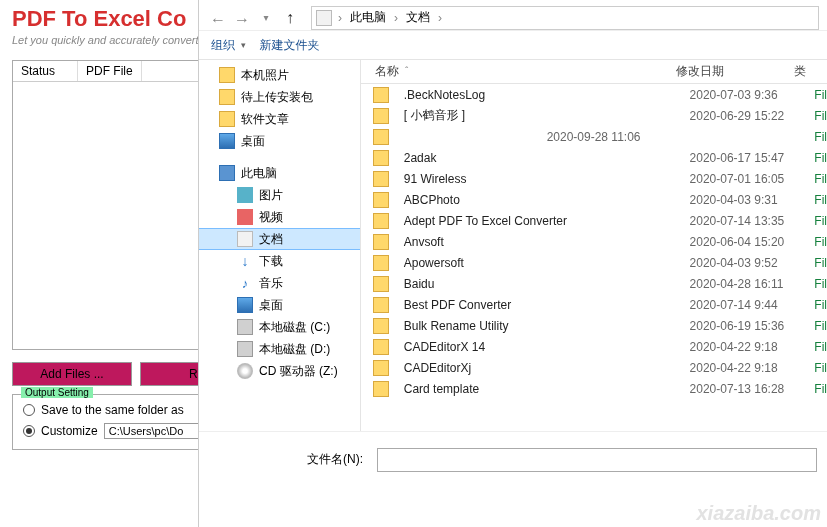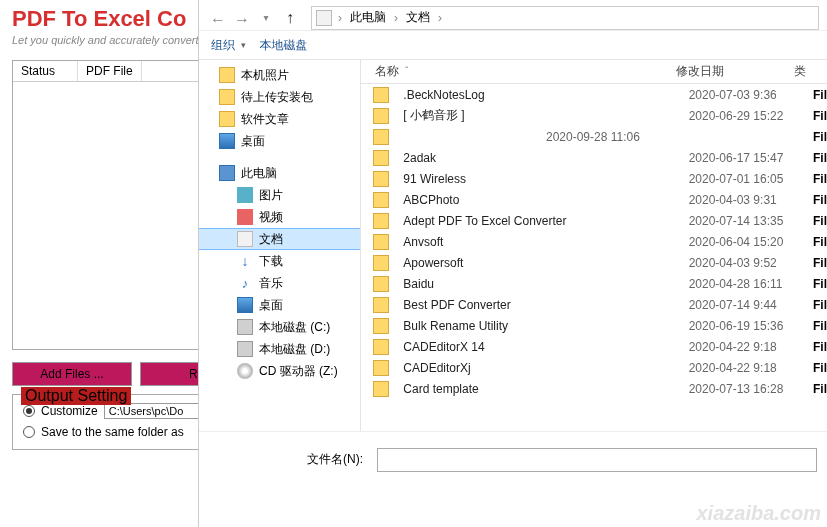--- a/index.html
+++ b/index.html
@@ -9,21 +9,21 @@
 .bg-app { position: absolute; top: 0; left: 0; width: 827px; height: 527px; background: #fff; }
 .bg-title { color: #d62f2f; font-size: 22px; font-weight: 600; padding: 6px 0 0 12px; }
 .bg-subtitle { color: #888; font-size: 11px; font-style: italic; padding: 2px 0 0 12px; }
 .bg-table { border: 1px solid #aaa; margin: 14px 0 0 12px; width: 200px; height: 290px; background: #fff; }
 .bg-th { display: flex; border-bottom: 1px solid #ccc; }
 .bg-th > div { padding: 3px 8px; border-right: 1px solid #ddd; font-size: 12px; }
 .bg-th-status { width: 65px; }
 .bg-buttons { margin: 12px 0 0 12px; display: flex; gap: 8px; }
 .bg-btn { border: 1px solid #999; background: #be185d; padding: 4px 16px; width: 120px; text-align: center; }
 .bg-fieldset { border: 1px solid #aaa; margin: 8px 0 0 12px; width: 220px; padding: 8px 10px 4px; position: relative; }
-.bg-legend { position: absolute; top: -8px; left: 8px; background: #b91c1c; padding: 0 4px; font-size: 16px; }
+.bg-legend { position: absolute; top: -8px; left: 8px; background: #86efac; padding: 0 4px; font-size: 10px; }
 .bg-radio-row { display: flex; align-items: center; gap: 6px; margin-bottom: 6px; font-size: 12px; }
 .bg-radio { width: 12px; height: 12px; border: 1px solid #555; border-radius: 50%; display: inline-flex; align-items: center; justify-content: center; }
 .bg-radio.checked::after { content: ""; width: 6px; height: 6px; border-radius: 50%; background: #333; }
 .bg-input { border: 1px solid #999; padding: 1px 4px; width: 95px; font-size: 11px; background: #fff; }
 
 
 .dialog { position: absolute; top: 0px; left: 198px; width: 629px; height: 527px; background: #fff; border-left: 1px solid #ccc; }
 .dlg-nav { display: flex; align-items: center; height: 30px; padding: 11px 8px 6px 8px; gap: 2px; }
 .nav-btn { width: 22px; height: 22px; display: flex; align-items: center; justify-content: center; color: #888; border-radius: 2px; }
 .nav-btn.enabled { color: #222; }
@@ -61,21 +61,21 @@
 .fl-header { display: flex; height: 24px; border-bottom: 1px solid #e4e4e4; align-items: center; font-size: 12px; color: #444; }
 .fl-col-name { width: 315px; padding-left: 14px; }
 .fl-col-date { width: 118px; }
 .fl-col-type { flex: 1; }
 .fl-sort::after { content: "ˆ"; font-size: 10px; margin-left: 6px; color: #888; }
 .fl-rows { overflow: auto; flex: 1; }
 .fl-row { display: flex; height: 21px; align-items: center; font-size: 12px; justify-content: space-between; }
 .fl-row .ico { margin-left: 12px; margin-right: 8px; }
 .fl-name { width: 279px; color: #222; }
 .fl-date { width: 118px; color: #666; }
-.fl-type { color: #000000; font-weight: bold; }
+.fl-type { color: #15803d; }
 
 .dlg-footer { display: flex; align-items: center; height: 46px; padding: 10px 10px 0 10px; gap: 8px; border-top: 1px solid #eee; }
 .fn-label { width: 160px; text-align: right; padding-right: 6px; font-size: 12px; }
 .fn-input { flex: 1; border: 1px solid #aaa; height: 24px; padding: 2px 6px; }
 
 .watermark { position: absolute; right: 6px; bottom: 2px; color: #e2e2e2; font-size: 20px; font-style: italic; font-weight: 600; pointer-events: none; }
 </style>
 </head>
 <body>
 
@@ -88,27 +88,27 @@
       <div>PDF File</div>
     </div>
   </div>
   <div class="bg-buttons">
     <div class="bg-btn">Add Files ...</div>
     <div class="bg-btn">Ren</div>
   </div>
   <div class="bg-fieldset">
     <div class="bg-legend">Output Setting</div>
     <div class="bg-radio-row">
+      <span class="bg-radio"></span>
+      <span>Save to the same folder as</span>
+    </div>
+    <div class="bg-radio-row">
       <span class="bg-radio checked"></span>
       <span>Customize</span>
       <input class="bg-input" value="C:\Users\pc\Do" style="">
-    </div>
-    <div class="bg-radio-row">
-      <span class="bg-radio"></span>
-      <span>Save to the same folder as</span>
     </div>
   </div>
 </div>
 
 <div class="dialog">
   <div class="dlg-nav">
     <div class="nav-btn">
         <span class="nav-arrow">←</span>
       </div>
     <div class="nav-btn">
@@ -125,21 +125,21 @@
       <span class="bc-sep">›</span>
       <span class="bc-item">此电脑</span>
       <span class="bc-sep">›</span>
       <span class="bc-item">文档</span>
       <span class="bc-sep">›</span>
     </div>
   </div>
 
   <div class="dlg-toolbar">
     <div class="tb-item tb-drop">组织</div>
-    <div class="tb-item">本地磁盘</div>
+    <div class="tb-item">新建文件夹</div>
   </div>
 
   <div class="dlg-body">
     <div class="tree" id="tree">
         <div class="tree-item">
           <span class="ico ico-folder"></span>
           <span>本机照片</span>
         </div>
         <div class="tree-item">
           <span class="ico ico-folder"></span>

